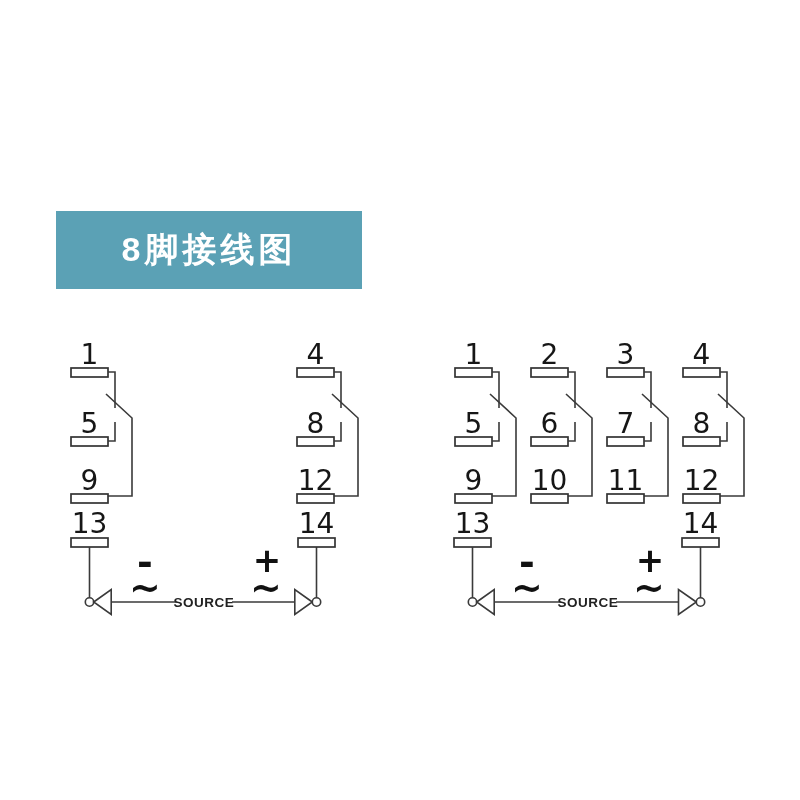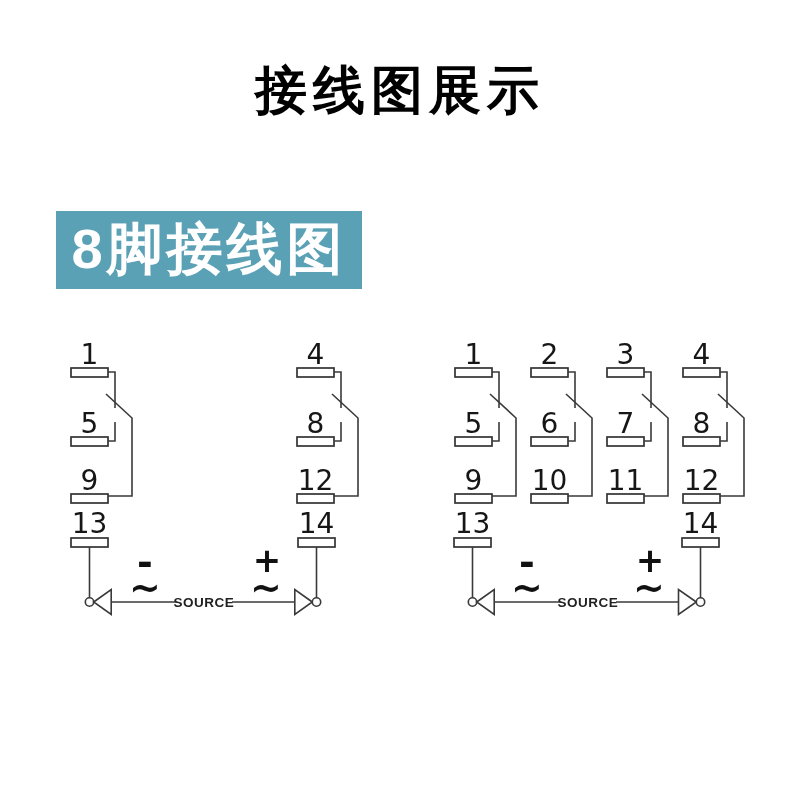--- a/index.html
+++ b/index.html
@@ -12,21 +12,21 @@
     text-align:center; font-size:52px; line-height:1.1; font-weight:900;
     letter-spacing:6px; color:#000000;
   }
   .hdr {
     position:absolute; display:flex; align-items:center; justify-content:center;
     background:#5ba1b5;
   }
   .hdr-8  { left:56px;  top:211px; width:306px; height:78px; }
   .hdr-14 { left:437px; top:211px; width:311px; height:78px; }
   .hdr span {
-    color:#ffffff; font-size:56px; font-weight:700; letter-spacing:4px;
+    color:#ffffff; font-size:34px; font-weight:700; letter-spacing:4px;
     white-space:nowrap;
   }
   svg.diag { position:absolute; }
   .diag-8  { left:40px;  top:330px; }
   .diag-14 { left:430px; top:330px; }
   .wire { stroke:#3a3a3a; stroke-width:1.6; fill:none; }
   .term { stroke:#333333; stroke-width:1.7; fill:#ffffff; }
   .node { stroke:#3a3a3a; stroke-width:1.6; fill:#ffffff; }
   .tri  { stroke:#3a3a3a; stroke-width:1.6; fill:#ffffff; stroke-linejoin:miter; }
   text.pin-num {
@@ -43,21 +43,20 @@
   text.source {
     font-family:"Liberation Sans", sans-serif; font-weight:bold; font-size:13.5px;
     fill:#222222; text-anchor:middle; letter-spacing:0.5px;
   }
 </style>
 </head>
 <body>
 
 <div class="canvas">
 
-  <div class="title">接线图展示</div>
 
   <div class="hdr hdr-8">
     <span>8脚接线图</span>
   </div>
 
   <svg class="diag diag-8" width="330" height="300" viewBox="40 330 330 300">
 
     <g>
       <text class="pin-num" x="89.5" y="364">1</text>
       <rect class="term" x="71" y="368" width="37" height="9"></rect>

